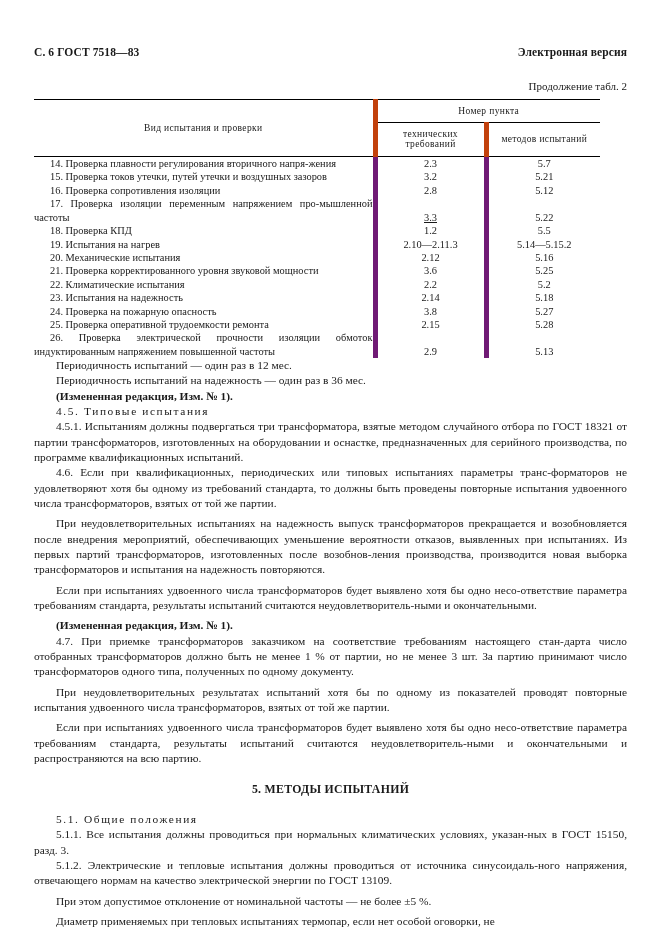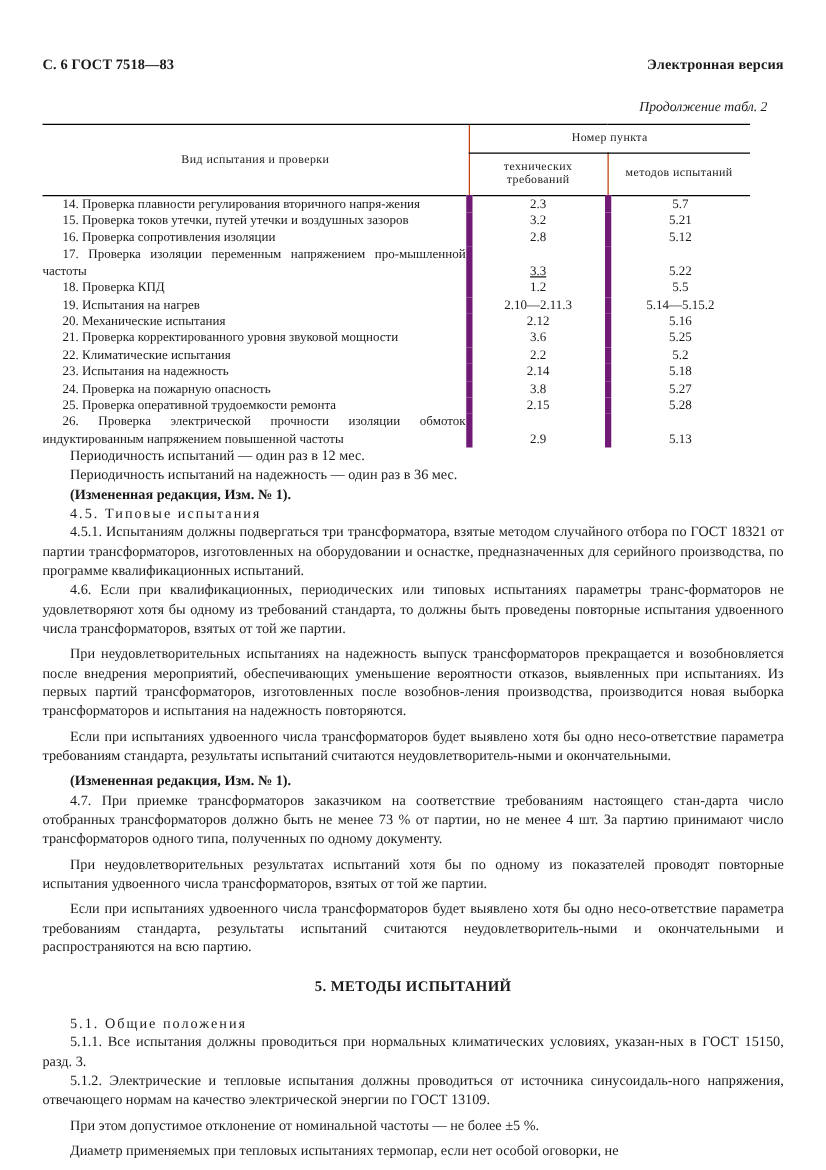--- a/index.html
+++ b/index.html
@@ -43,23 +43,22 @@
     right: 34px;
     top: 0;
     font-size: 11.5px;
     font-weight: bold;
     letter-spacing: .1px;
   }
 
   .tablecont {
     position: absolute;
     top: 80px;
-    right: 47px;
+    right: 34px;
     font-size: 11px;
-    font-style: italic;
   }
 
   
   .tbl-wrap {
     position: absolute;
     top: 99px;
     left: 34px;
     width: 566px;
   }
   table.gost {
@@ -74,21 +73,21 @@
   table.gost thead th {
     font-weight: normal;
     font-size: 9.5px;
     text-align: center;
     vertical-align: middle;
     padding: 4px 3px;
     letter-spacing: .35px;
   }
   .th-top  { border-top: 1.6px solid #000; }
   .th-mid  { border-bottom: 1px solid #000; }
-  .th-vl   { border-left: 1px solid #c2410c; }
+  .th-vl   { border-left: 5px solid #c2410c; }
   .th-bot  { border-bottom: 1.6px solid #000; }
 
   th.kind { height: 57px; }
   th.numhdr { height: 22px; }
   th.subhdr { height: 33px; }
 
   table.gost tbody td {
     font-size: 10.4px;
     vertical-align: top;
     padding: 0;
@@ -268,21 +267,21 @@
   <div class="body">
     <p class="flow">Периодичность испытаний — один раз в 12 мес.</p>
     <p class="flow">Периодичность испытаний на надежность — один раз в 36 мес.</p>
     <p class="b">(Измененная редакция, Изм. № 1).</p>
     <p class="spaced">4.5. Типовые испытания</p>
     <p class="flow">4.5.1. Испытаниям должны подвергаться три трансформатора, взятые методом случайного отбора по ГОСТ 18321 от партии трансформаторов, изготовленных на оборудовании и оснастке, предназначенных для серийного производства, по программе квалификационных испытаний.</p>
     <p class="flow">4.6. Если при квалификационных, периодических или типовых испытаниях параметры транс-форматоров не удовлетворяют хотя бы одному из требований стандарта, то должны быть проведены повторные испытания удвоенного числа трансформаторов, взятых от той же партии.</p>
     <p class="flow lead">При неудовлетворительных испытаниях на надежность выпуск трансформаторов прекращается и возобновляется после внедрения мероприятий, обеспечивающих уменьшение вероятности отказов, выявленных при испытаниях. Из первых партий трансформаторов, изготовленных после возобнов-ления производства, производится новая выборка трансформаторов и испытания на надежность повторяются.</p>
     <p class="flow lead">Если при испытаниях удвоенного числа трансформаторов будет выявлено хотя бы одно несо-ответствие параметра требованиям стандарта, результаты испытаний считаются неудовлетворитель-ными и окончательными.</p>
     <p class="b lead">(Измененная редакция, Изм. № 1).</p>
-    <p class="flow">4.7. При приемке трансформаторов заказчиком на соответствие требованиям настоящего стан-дарта число отобранных трансформаторов должно быть не менее 73 % от партии, но не менее 4 шт. За партию принимают число трансформаторов одного типа, полученных по одному документу.</p>
+    <p class="flow">4.7. При приемке трансформаторов заказчиком на соответствие требованиям настоящего стан-дарта число отобранных трансформаторов должно быть не менее 1 % от партии, но не менее 3 шт. За партию принимают число трансформаторов одного типа, полученных по одному документу.</p>
     <p class="flow lead">При неудовлетворительных результатах испытаний хотя бы  по одному из показателей проводят повторные испытания удвоенного числа трансформаторов, взятых от той же партии.</p>
     <p class="flow lead">Если при испытаниях удвоенного числа трансформаторов будет выявлено хотя бы одно несо-ответствие параметра требованиям стандарта, результаты испытаний считаются неудовлетворитель-ными и окончательными и распространяются на всю партию.</p>
 
     <p class="secttl">5. МЕТОДЫ ИСПЫТАНИЙ</p>
 
     <p class="spaced">5.1. Общие положения</p>
     <p class="flow">5.1.1. Все испытания должны проводиться при нормальных климатических условиях, указан-ных в ГОСТ 15150, разд. 3.</p>
     <p class="flow">5.1.2. Электрические и тепловые испытания должны проводиться от источника синусоидаль-ного напряжения, отвечающего нормам на качество электрической энергии по ГОСТ 13109.</p>
     <p class="flow lead">При этом допустимое отклонение от номинальной частоты — не более ±5 %.</p>
     <p class="flow lead">Диаметр применяемых при тепловых испытаниях термопар, если нет особой оговорки, не</p>

